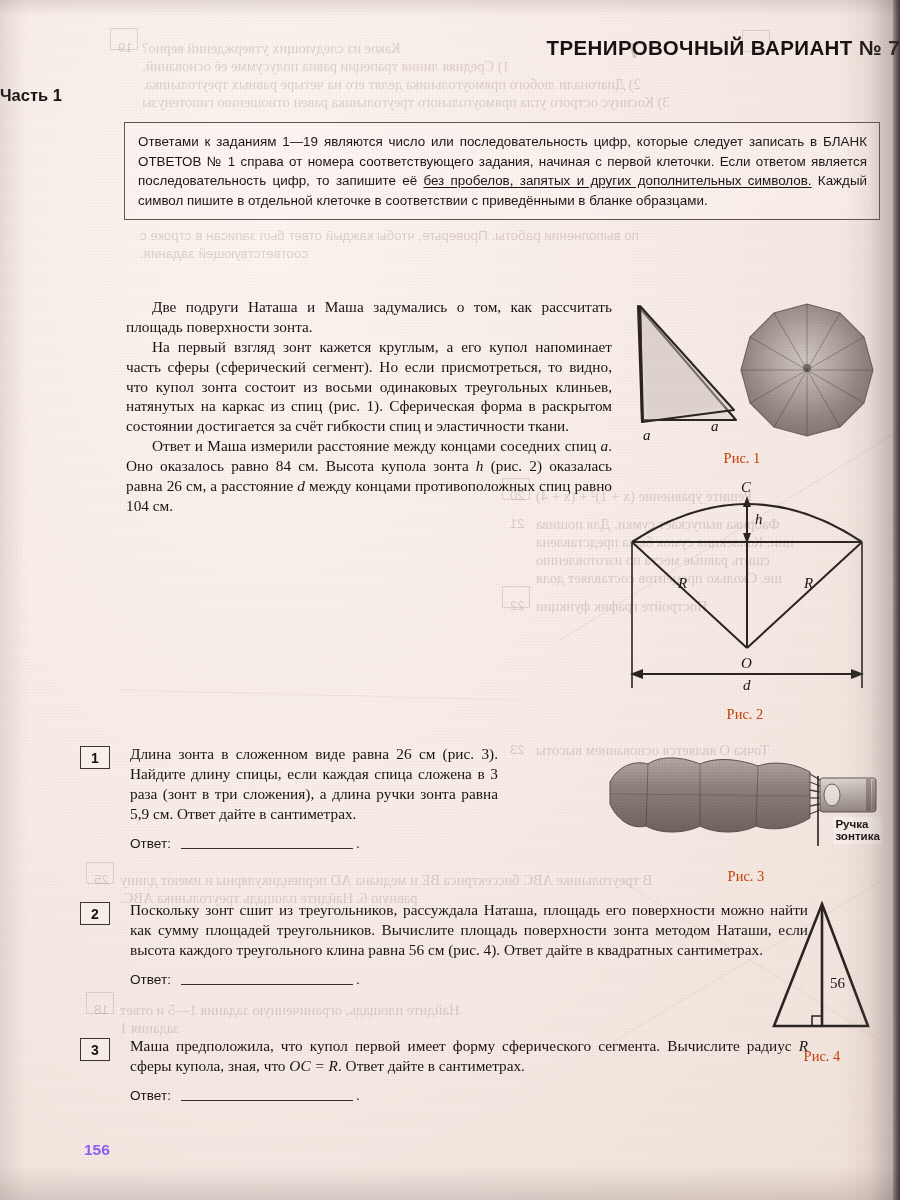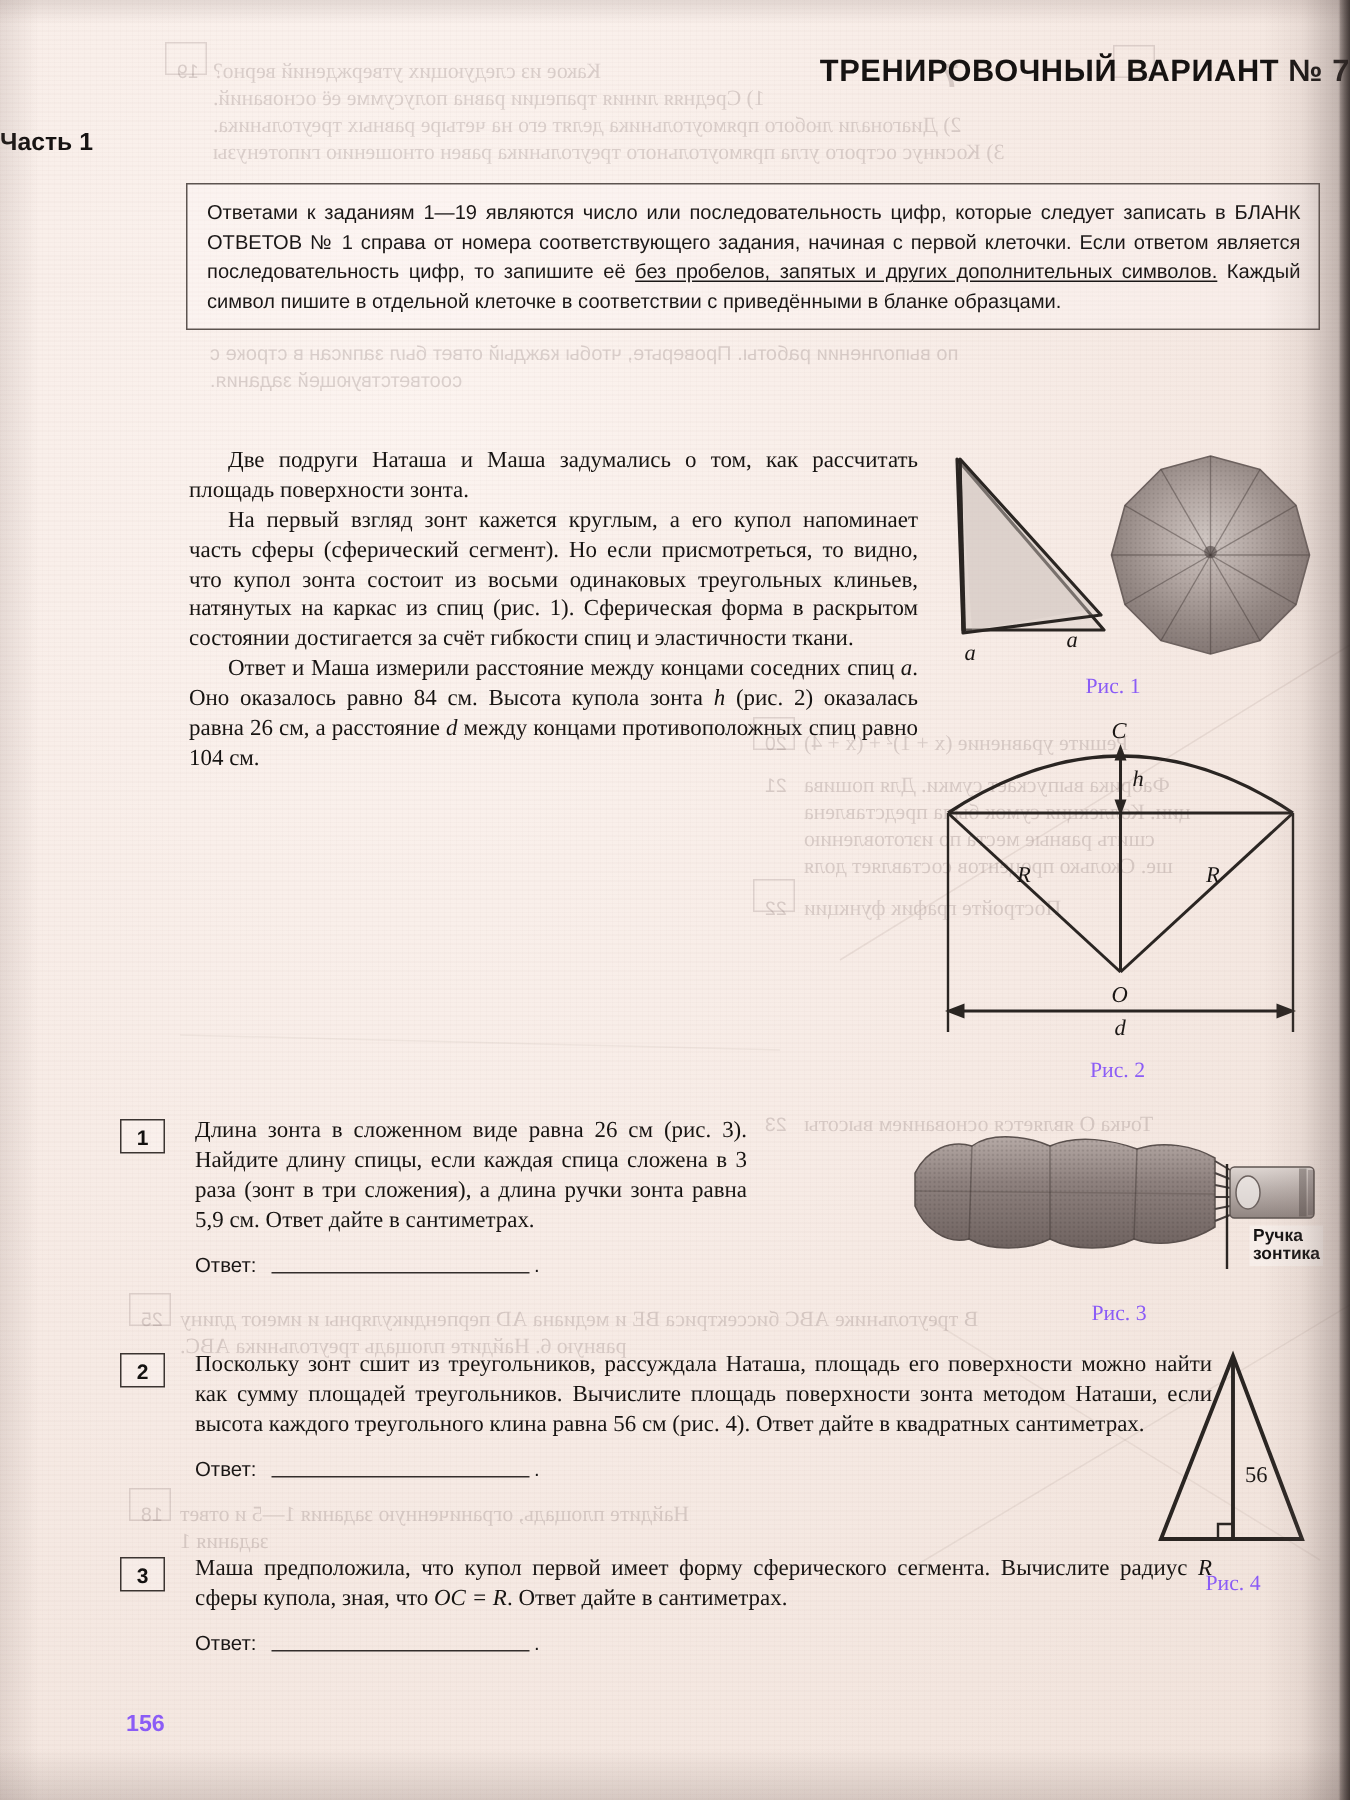--- a/index.html
+++ b/index.html
@@ -117,21 +117,21 @@
     color: #171412;
     margin-left: 22px;
   }
   .story p { margin: 0; text-indent: 26px; }
   .story i { font-style: italic; }
 
   
   .fig1 { position: absolute; left: 596px; top: 298px; width: 292px; height: 150px; }
   .fig1-caption, .figcap {
     font-family: "Liberation Serif", serif;
-    font-size: 14.5px; text-align: center; color: #8b5cf6;
+    font-size: 14.5px; text-align: center; color: #c2410c;
   }
   .cap-abs { position: absolute; width: 100%; }
 
   .umbrella-top {
     position: absolute; left: 138px; top: 4px; width: 146px; height: 140px;
   }
 
   
   .fig2 { position: absolute; left: 600px; top: 478px; width: 290px; height: 226px; }
 

